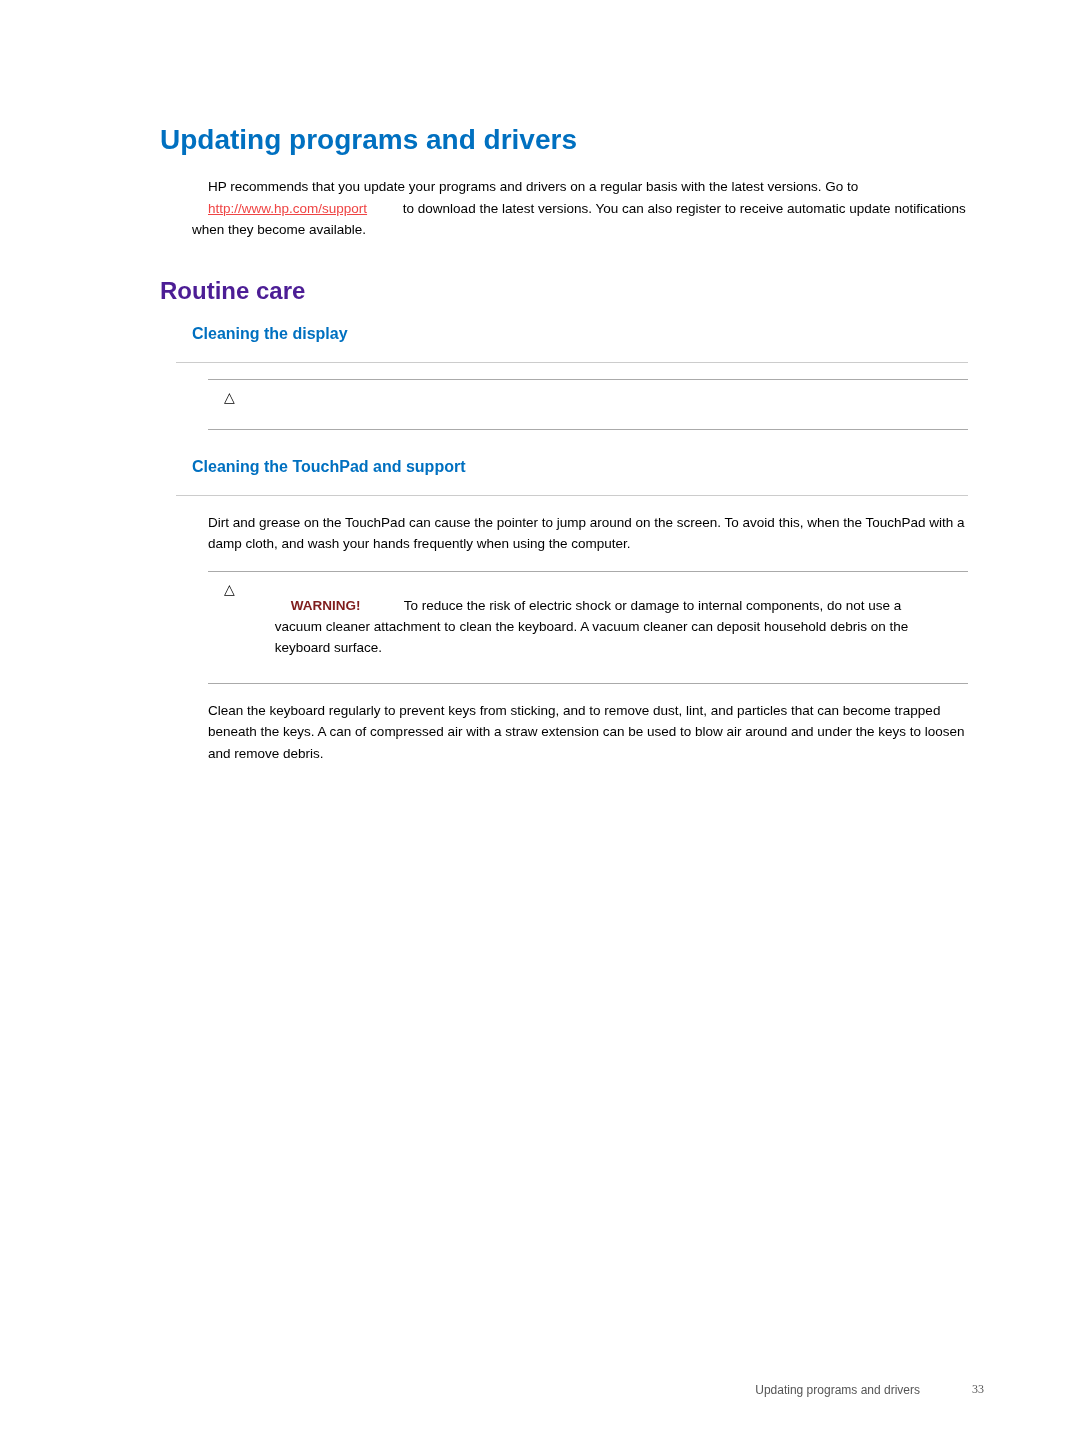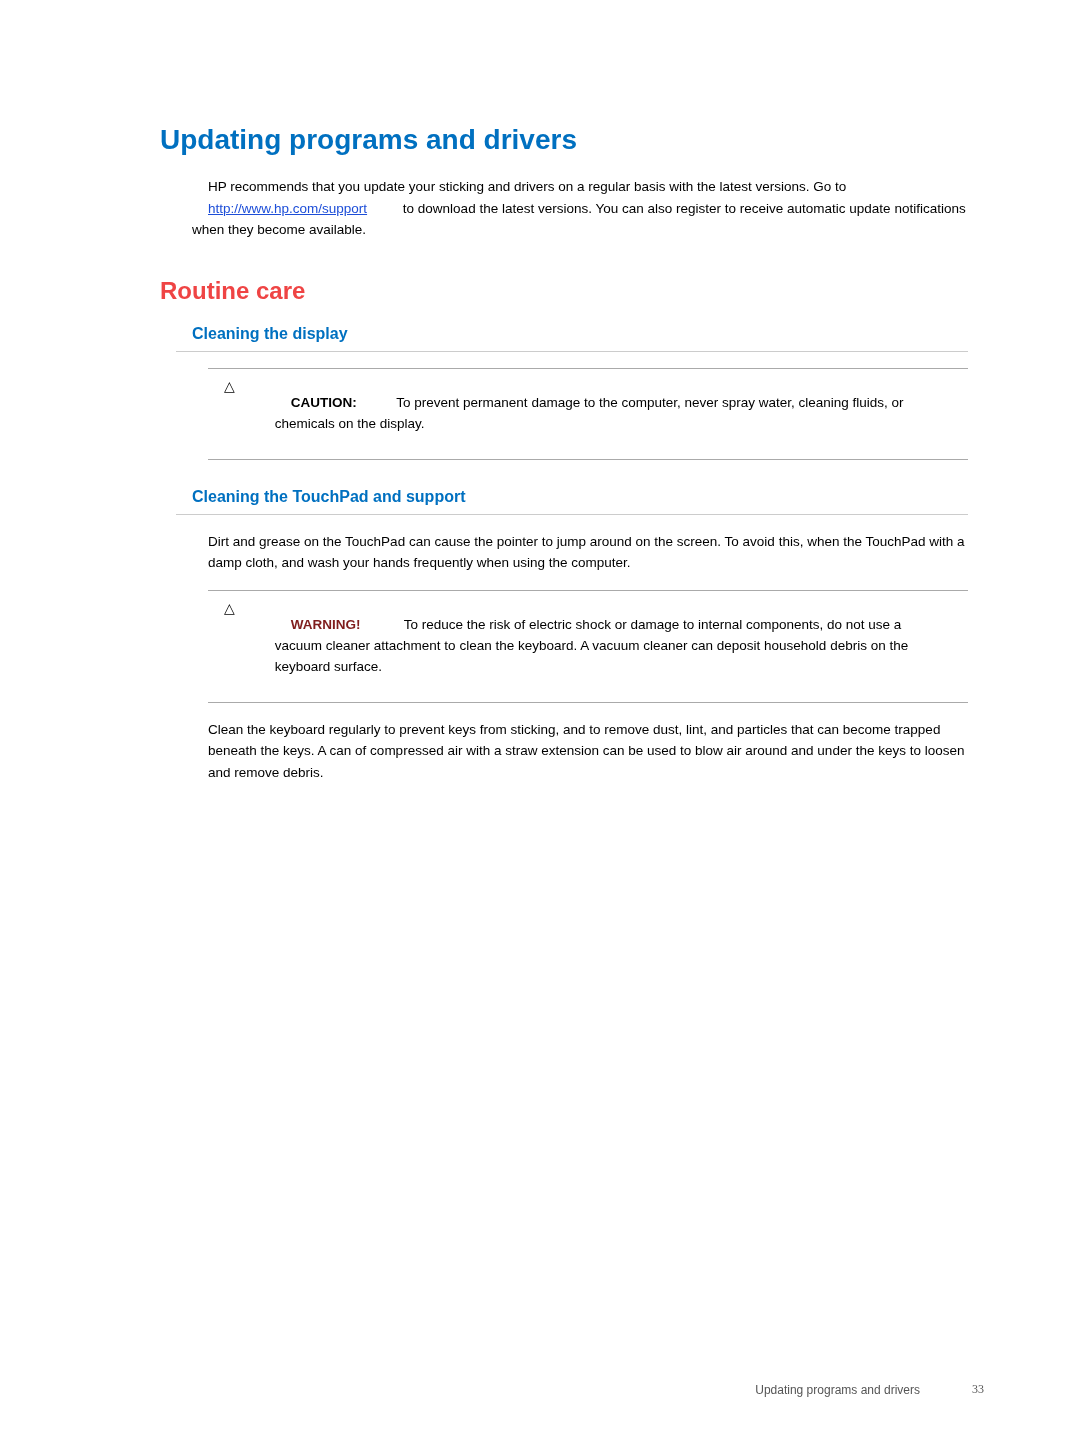--- a/index.html
+++ b/index.html
@@ -33,38 +33,38 @@
 
     .intro-text {
       font-size: 13.5px;
       line-height: 1.6;
       margin-left: 48px;
       margin-bottom: 36px;
       color: #000;
     }
 
     .intro-text a {
-      color: #1d4ed8;
+      color: #ef4444;
       text-decoration: underline;
     }
 
     h2.section-title {
       font-size: 24px;
       font-weight: bold;
-      color: #ef4444;
+      color: #4c1d95;
       margin-bottom: 20px;
     }
 
     h3.subsection-title {
       font-size: 16px;
       font-weight: bold;
       color: #0070c0;
       margin-bottom: 12px;
       border-bottom: 1px solid #cccccc;
-      padding-bottom: 8px;
+      padding-bottom: 19px;
     }
 
     .subsection {
       margin-bottom: 28px;
     }
 
     .caution-box {
       border-top: 1px solid #aaaaaa;
       border-bottom: 1px solid #aaaaaa;
       padding: 8px 0;
@@ -132,36 +132,32 @@
     }
   </style>
 </head>
 <body>
 
 <div class="page-content">
 
   <h1 class="main-title">Updating programs and drivers</h1>
 
   <p class="intro-text">
-    <span>HP recommends that you update your sticking and drivers on a regular basis with the latest versions. Go to </span><a href="#">http://www.hp.com/support</a><span> to download the latest versions. You can also register to receive automatic update notifications when they become available.</span>
+    <span>HP recommends that you update your programs and drivers on a regular basis with the latest versions. Go to </span><a href="#">http://www.hp.com/support</a><span> to download the latest versions. You can also register to receive automatic update notifications when they become available.</span>
   </p>
 
   <h2 class="section-title">Routine care</h2>
 
   <div class="subsection">
     <h3 class="subsection-title">
       <span>Cleaning the display</span>
     </h3>
 
     <div class="caution-box">
       <span class="caution-icon">△</span>
-      <span class="caution-text">
-        <span class="caution-label caution">CAUTION:</span>
-        &nbsp;<span>To prevent permanent damage to the computer, never spray water, cleaning fluids, or chemicals on the display.</span>
-      </span>
     </div>
 
   </div>
 
   <div class="subsection">
     <h3 class="subsection-title">
       <span>Cleaning the TouchPad and support</span>
     </h3>
 
     <p class="body-text">Dirt and grease on the TouchPad can cause the pointer to jump around on the screen. To avoid this, when the TouchPad with a damp cloth, and wash your hands frequently when using the computer.</p>

